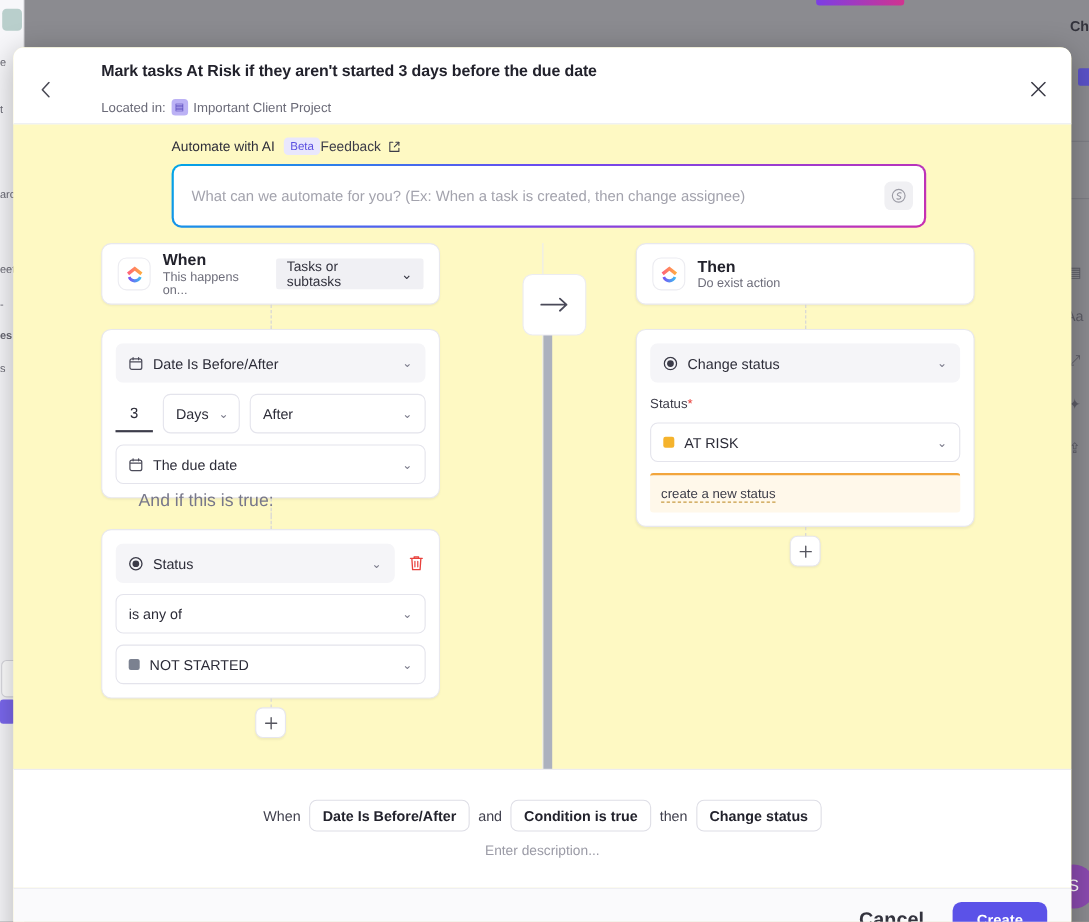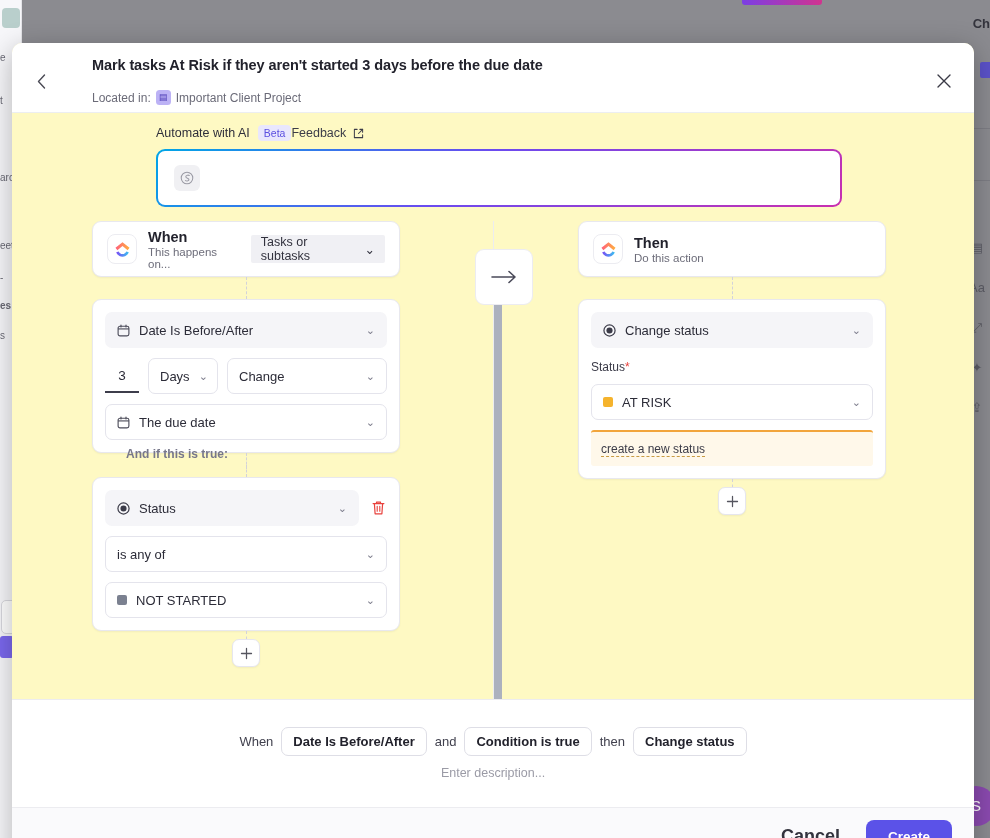--- a/index.html
+++ b/index.html
@@ -182,21 +182,21 @@
 
   .row { display: flex; gap: 9px; align-items: center; }
   .num-input {
     width: 34px; height: 34px; border: none; border-bottom: 2px solid #3d3d4b;
     text-align: center; font-size: 13.5px; color: #2c2c38; outline: none;
     font-family: "Liberation Sans", sans-serif; background: transparent;
   }
   .unit-select { width: 70px; flex: 0 0 70px; }
   .dir-select { flex: 1 1 auto; }
 
-  .cond-label { font-size: 12px; color: #77778a; padding: 0 0 0 12px; font-weight: bold; }
+  .cond-label { font-size: 16px; color: #77778a; padding: 0 0 0 12px; }
   .cond-top { display: flex; align-items: center; gap: 10px; }
   .cond-top .select { flex: 1; }
   .trash { color: #e8413c; font-size: 15px; cursor: pointer; flex: 0 0 18px; display:flex; align-items:center; justify-content:center;}
 
   .req-label { font-size: 12px; color: #3b3b48; margin-top: 2px; }
   .req-label .star { color: #e8413c; }
 
   .sq { width: 10px; height: 10px; border-radius: 2px; display: inline-block; flex: 0 0 10px; }
 
   .warn-box {
@@ -324,20 +324,21 @@
         <svg width="11" height="11" viewBox="0 0 12 12" fill="none">
           <path d="M4.5 1.5H1.5V10.5H10.5V7.5" stroke="#3c3c48" stroke-width="1.1" stroke-linecap="round" stroke-linejoin="round"></path>
           <path d="M7.5 1.5H10.5V4.5" stroke="#3c3c48" stroke-width="1.1" stroke-linecap="round" stroke-linejoin="round"></path>
           <path d="M10.5 1.5L6 6" stroke="#3c3c48" stroke-width="1.1" stroke-linecap="round"></path>
         </svg>
       </div>
     </div>
 
     <div class="ai-input-wrap">
       <div class="ai-input-inner">
+        <input class="ai-input" type="text" placeholder="What can we automate for you? (Ex: When a task is created, then change assignee)" style="">
         <div class="ai-btn">
           <svg width="14" height="14" viewBox="0 0 16 16" fill="none">
             <circle cx="8" cy="8" r="6.6" stroke="#9b9ba5" stroke-width="1.2"></circle>
             <path d="M10.6 5.1c-1.7-.9-4 .1-4 1.6 0 1.9 3.6 1.2 3.6 3 0 1.5-2.3 2.3-4 1.3" stroke="#9b9ba5" stroke-width="1.2" stroke-linecap="round"></path>
           </svg>
         </div>
       </div>
     </div>
 
     <div class="canvas">
@@ -395,21 +396,21 @@
             <span class="chev">⌄</span>
           </div>
 
           <div class="row">
             <input class="num-input" type="text" value="3" style="">
             <div class="select unit-select">
               <span>Days</span>
               <span class="chev">⌄</span>
             </div>
             <div class="select dir-select">
-              <span>Change</span>
+              <span>After</span>
               <span class="chev">⌄</span>
             </div>
           </div>
 
           <div class="select">
             <span class="ico">
               <svg width="13" height="13" viewBox="0 0 14 14" fill="none">
                 <rect x="1.2" y="2.4" width="11.6" height="10.4" rx="2" stroke="#4b4b59" stroke-width="1.2"></rect>
                 <path d="M1.2 5.3h11.6" stroke="#4b4b59" stroke-width="1.2"></path>
                 <path d="M4.3 1.2v2M9.7 1.2v2" stroke="#4b4b59" stroke-width="1.2" stroke-linecap="round"></path>
@@ -475,21 +476,21 @@
                   <stop offset="0" stop-color="#7b4bf5"></stop>
                     <stop offset="1" stop-color="#3ac3f0"></stop>
                 </linearGradient>
               </defs>
               <path d="M2.6 8.2L10 2.4l7.4 5.8-2 2.5L10 6.4 4.6 10.7z" fill="url(#g3)"></path>
               <path d="M10 17.6c-3 0-5.6-1.9-6.6-4.6l2.6-1c.6 1.6 2.2 2.7 4 2.7s3.4-1.1 4-2.7l2.6 1c-1 2.7-3.6 4.6-6.6 4.6z" fill="url(#g4)"></path>
             </svg>
           </div>
           <div class="head-text">
             <div class="head-title">Then</div>
-            <div class="head-sub">Do this action</div>
+            <div class="head-sub">Do exist action</div>
           </div>
         </div>
 
         <div class="dotline"></div>
 
         <div class="card body-card">
           <div class="select filled">
             <span class="ico">
               <svg width="13" height="13" viewBox="0 0 14 14">
                 <circle cx="7" cy="7" r="6" fill="none" stroke="#3b3b48" stroke-width="1.3"></circle>

